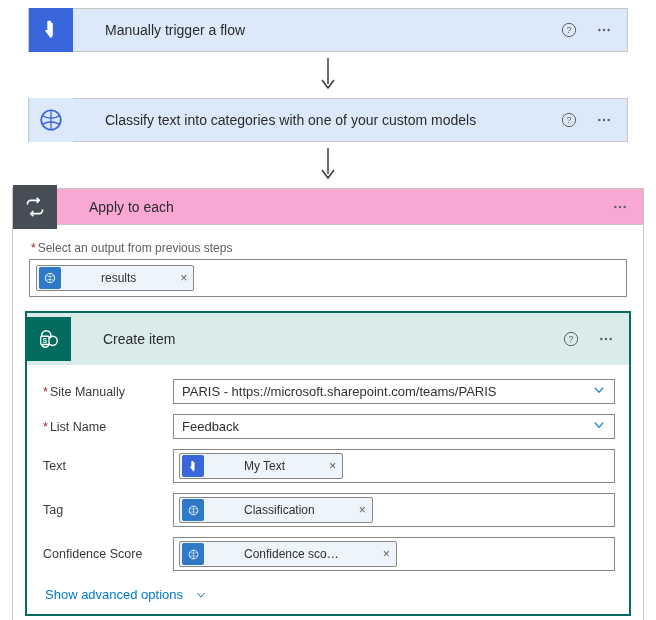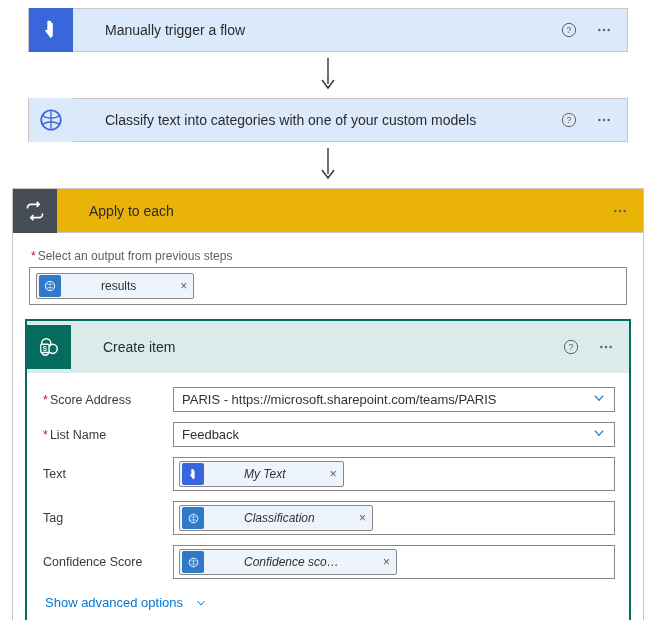--- a/index.html
+++ b/index.html
@@ -52,22 +52,22 @@
     margin: 6px 0;
   }
   .loop-container {
     border: 1px solid #c8c6c4;
     margin: 0 4px 4px 4px;
     background: #ffffff;
   }
   .loop-header {
     display: flex;
     align-items: center;
-    height: 44px;
-    background: #eab308;
+    height: 36px;
+    background: #f9a8d4;
     border-bottom: 1px solid #c8c6c4;
   }
   .loop-body { padding: 12px 12px 16px 12px; }
   .field-label { font-size: 12px; color: #605e5c; margin: 4px 0 4px 6px; }
   .field-label .req { color: #a4262c; margin-right: 2px; }
   .token-box {
     border: 1px solid #8a8886;
     padding: 5px 6px;
     min-height: 34px;
     display: flex;
@@ -140,21 +140,20 @@
   .select-box .sel-val { flex:1; color:#323130; }
   .select-box .chev { color:#0078d4; }
   .token-input {
     flex: 1;
     border: 1px solid #8a8886;
     min-height: 32px;
     display: flex;
     align-items: center;
     padding: 3px 5px;
     background: #fff;
-    font-style: italic;
   }
   .adv-link {
     color: #0078d4;
     font-size: 13px;
     padding: 6px 4px 2px 4px;
     display: inline-flex;
     align-items: center;
     gap: 12px;
     cursor:pointer;
     text-align:center;
@@ -288,21 +287,21 @@
                 <circle cx="5" cy="12" r="1.8" fill="#605e5c"></circle>
                 <circle cx="12" cy="12" r="1.8" fill="#605e5c"></circle>
                 <circle cx="19" cy="12" r="1.8" fill="#605e5c"></circle>
               </svg>
           </span>
         </div>
       </div>
 
       <div class="nested-body">
         <div class="form-row">
-          <div class="lbl"><span class="req">*</span><span>Score Address</span></div>
+          <div class="lbl"><span class="req">*</span><span>Site Manually</span></div>
           <div class="select-box">
             <span class="sel-val">PARIS - https://microsoft.sharepoint.com/teams/PARIS</span>
             <span class="chev">
               <svg width="14" height="14" viewBox="0 0 24 24">
                   <polyline points="5,8 12,16 19,8" fill="none" stroke="#0078d4" stroke-width="2"></polyline>
                 </svg>
             </span>
           </div>
         </div>
 

